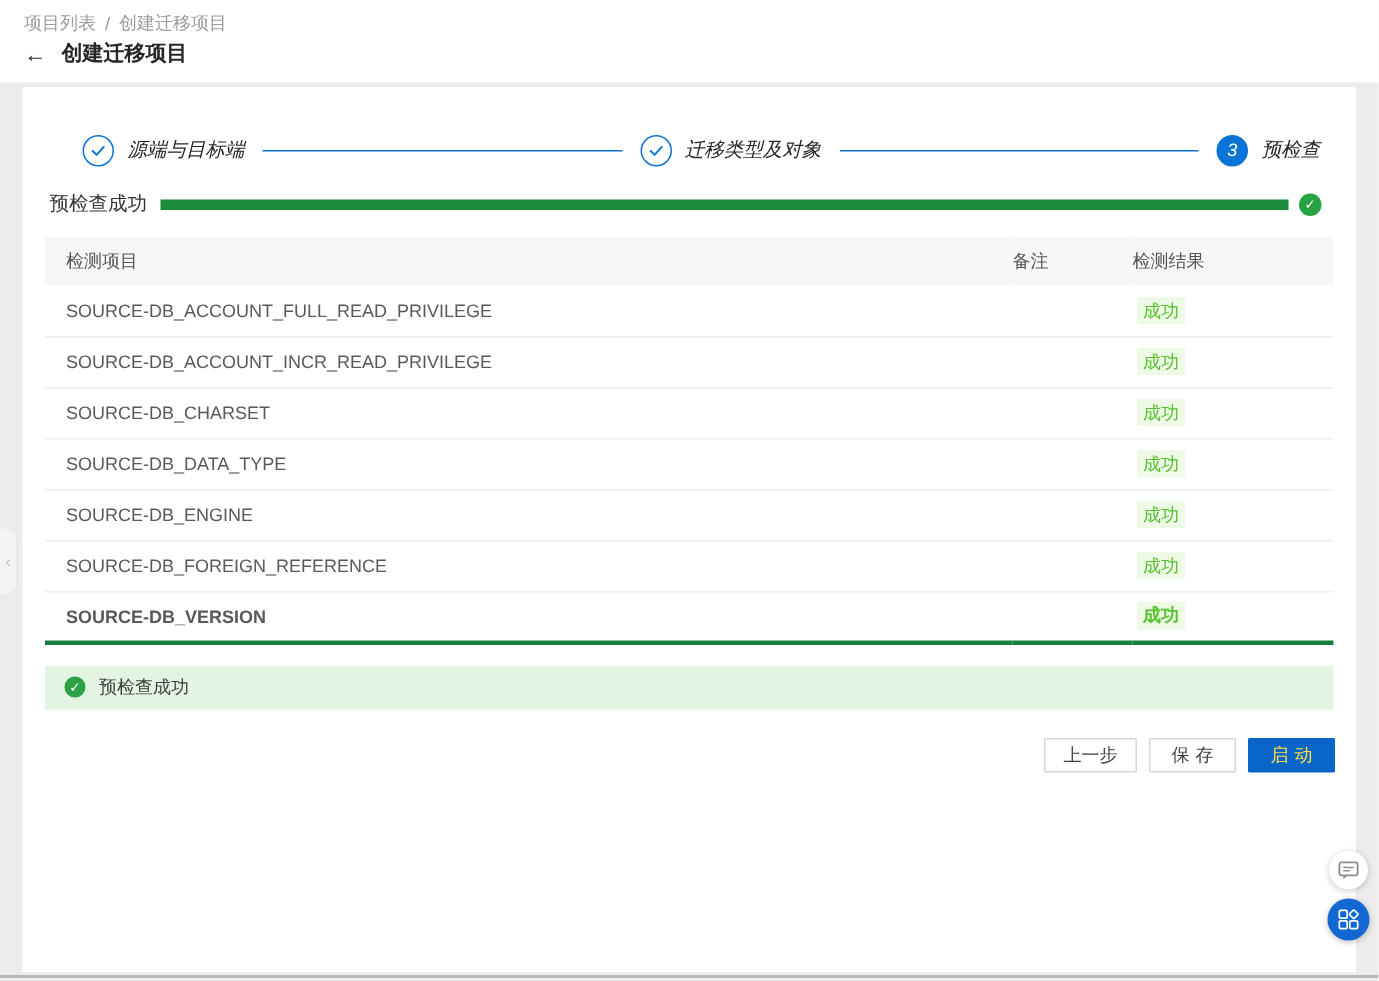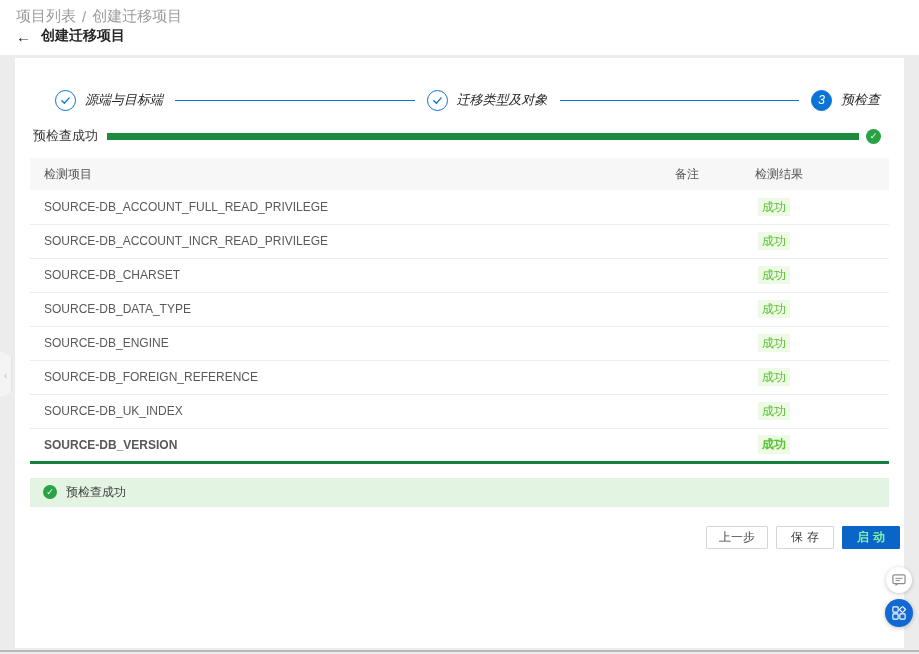--- a/index.html
+++ b/index.html
@@ -12,21 +12,21 @@
     color: #333;
   }
 
   
   .top-header {
     position: absolute; top: 0; left: 0; width: 919px; height: 55px;
     background: #fff;
   }
   .breadcrumb {
     position: absolute; top: 7px; left: 16px;
-    font-size: 15px; color: #9b9b9b;
+    font-size: 12px; color: #9b9b9b;
     display: flex; gap: 6px; align-items: center;
   }
   .breadcrumb .crumb-link { cursor: pointer; }
   .title-row {
     position: absolute; top: 27px; left: 16px;
     display: flex; align-items: center; gap: 10px;
   }
   .back-arrow {
     font-size: 15px; color: #262626; cursor: pointer; line-height: 1;
     font-weight: bold;
@@ -118,33 +118,33 @@
   .alert-check {
     width: 14px; height: 14px; border-radius: 50%;
     background: #2ba245; color: #fff; font-size: 9px;
     display: flex; align-items: center; justify-content: center;
     flex: 0 0 auto;
   }
   .alert-text { margin-left: 9px; font-size: 12px; color: #404040; }
 
   
   .footer-bar {
-    margin: 19px 4px 0 15px;
+    margin: 19px 14px 0 15px;
     display: flex; justify-content: flex-end; gap: 8px; align-items: center;
   }
   .btn {
     height: 23px; padding: 0 12px; font-size: 12px;
     display: inline-flex; align-items: center; justify-content: center;
     border: 1px solid #d6d6d6; background: #fff; color: #404040;
     cursor: pointer; border-radius: 1px;
     font-family: "Liberation Sans", "DejaVu Sans", sans-serif;
   }
   .btn.spaced { letter-spacing: 4px; padding-left: 14px; padding-right: 10px; }
   .btn.primary {
-    background: #0a65c8; border-color: #0a65c8; color: #86efac; font-weight: bold;
+    background: #0a65c8; border-color: #0a65c8; color: #fde047; font-weight: normal;
   }
 
   
   .float-btn {
     position: absolute; border-radius: 50%;
     display: flex; align-items: center; justify-content: center;
     cursor: pointer;
   }
   .float-feedback {
     left: 886px; top: 567px; width: 26px; height: 26px;
@@ -278,27 +278,20 @@
 
     <tr>
       <td class="cell-item">SOURCE-DB_FOREIGN_REFERENCE</td>
       <td></td>
       <td>
         <span class="result-badge">成功</span>
       </td>
     </tr>
 
 
-    <tr>
-      <td class="cell-item">SOURCE-DB_UK_INDEX</td>
-      <td></td>
-      <td>
-        <span class="result-badge">成功</span>
-      </td>
-    </tr>
 
     <tr>
       <td class="cell-item">SOURCE-DB_VERSION</td>
       <td></td>
       <td>
         <span class="result-badge">成功</span>
       </td>
     </tr>
   </tbody>
   </table>

